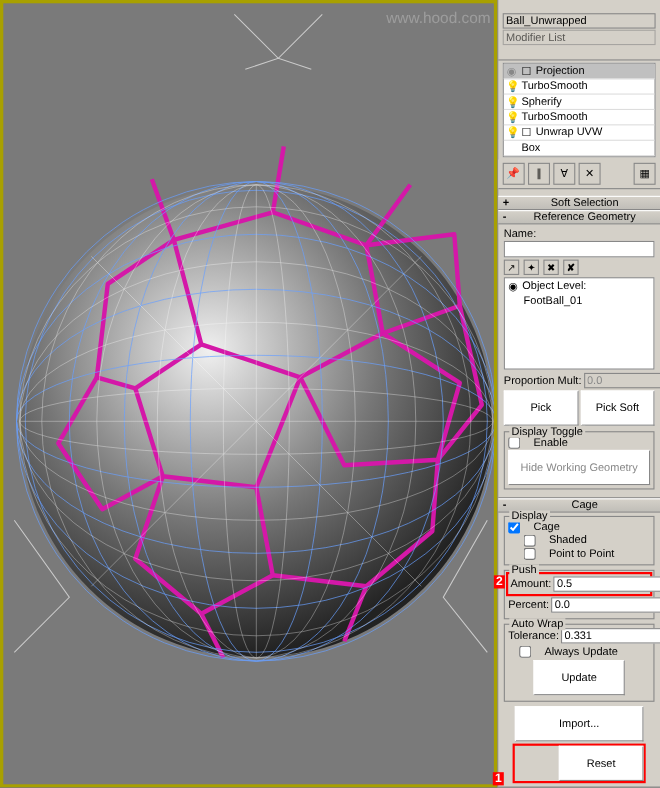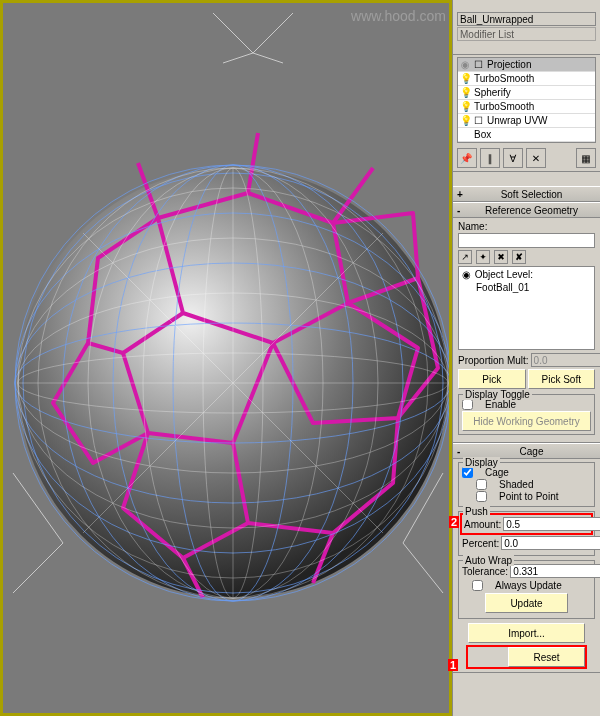--- a/index.html
+++ b/index.html
@@ -147,25 +147,25 @@
   }
   .spin input {
     flex: 1; min-width: 0;
     height: 14px;
     border: 1px solid #888;
     background: #fff;
     font-size: 10px;
     padding: 0 2px;
   }
   .btn {
-    height: 20px;
+    height: 32px;
     border: 1px solid #888;
     border-top-color: #fff;
     border-left-color: #fff;
-    background: #fef9c3;
+    background: #ffffff;
     font-size: 10px;
     display: flex;
     align-items: center;
     justify-content: center;
     cursor: pointer;
   }
   .btn.disabled { color: #888; }
   .btn-row { display: flex; gap: 2px; }
   .btn-row .btn { flex: 1; }
   .group {

